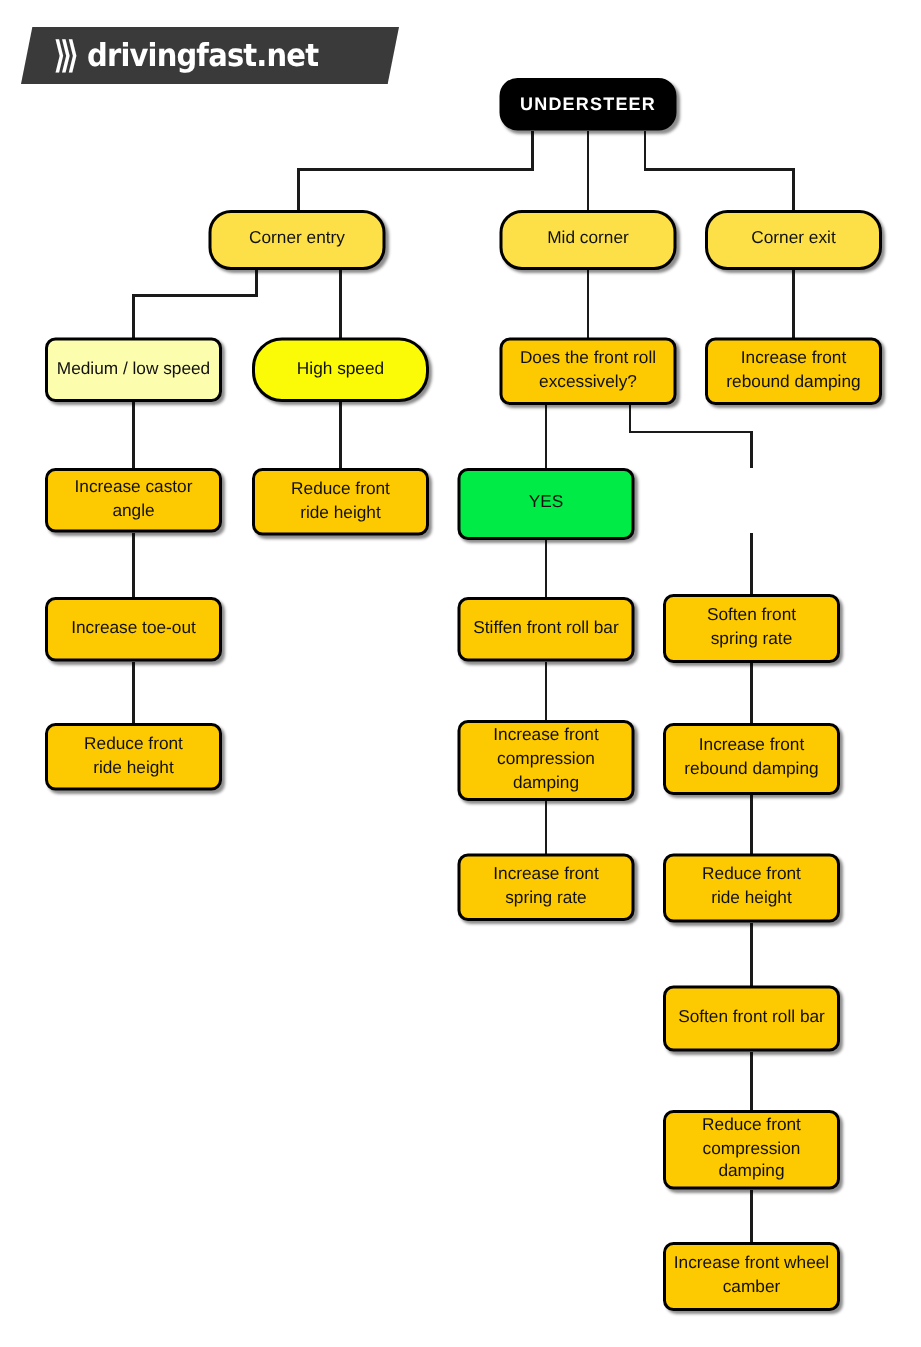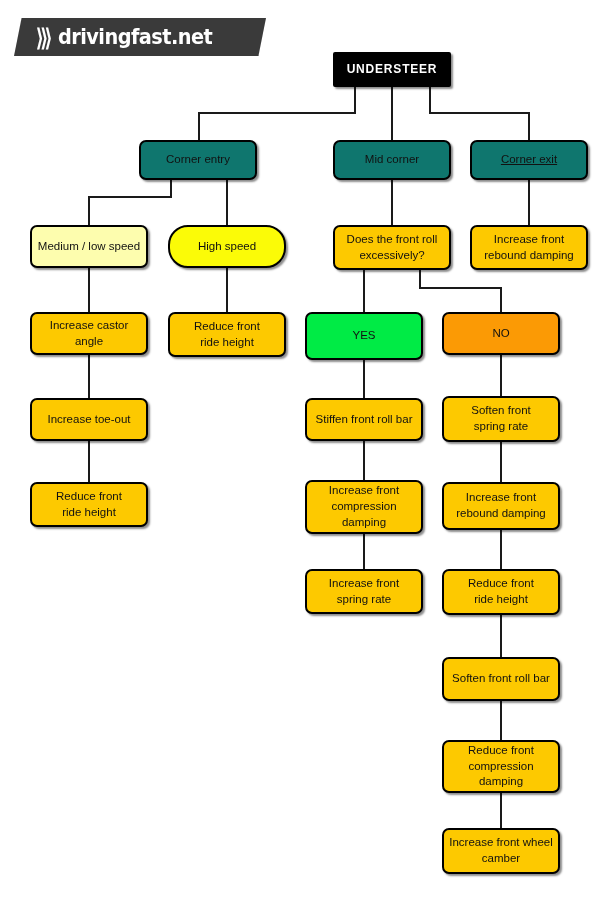--- a/index.html
+++ b/index.html
@@ -87,21 +87,21 @@
   }
   .node.root {
     background: #000000;
     color: #ffffff;
     font-weight: bold;
     font-size: 12px;
     letter-spacing: 0.8px;
     border-radius: 2px;
     border-color: #000000;
   }
-  .node.cyan    { background: #0f766e; }
+  .node.cyan    { background: #fde047; border-radius: 15px; }
   .node.palee   { background: #fdfdae; }
   .node.brightY { background: #fbfb07; border-radius: 20px; }
   .node.gold    { background: #fdc900; }
   .node.green   { background: #00eb45; }
   .node.orange  { background: #fb9a05; }
 </style>
 </head>
 <body>
 
 <div id="canvas">
@@ -141,33 +141,33 @@
       <path d="M 501 355 L 501 396"></path>
       <path d="M 501 442 L 501 482"></path>
       <path d="M 501 530 L 501 569"></path>
       <path d="M 501 615 L 501 657"></path>
       <path d="M 501 701 L 501 740"></path>
       <path d="M 501 793 L 501 828"></path>
 
     </g>
   </svg>
 
-  <div class="node root" style="left:333px; top:52px; width:118px; height:35px;">
+  <div class="node root" style="left:333px; top:52px; width:118px; height:35px;border-radius:12px;">
     <span>UNDERSTEER</span>
   </div>
 
   <div class="node cyan" style="left:139px; top:140px; width:118px; height:40px;">
     <span>Corner entry</span>
   </div>
 
   <div class="node cyan" style="left:333px; top:140px; width:118px; height:40px;">
     <span>Mid corner</span>
   </div>
 
-  <div class="node cyan" style="left:470px; top:140px; width:118px; height:40px;text-decoration:underline;">
+  <div class="node cyan" style="left:470px; top:140px; width:118px; height:40px;">
     <span>Corner exit</span>
   </div>
 
   <div class="node palee" style="left:30px; top:225px; width:118px; height:43px;">
     <span>Medium / low speed</span>
   </div>
 
   <div class="node brightY" style="left:168px; top:225px; width:118px; height:43px;">
     <span>High speed</span>
   </div>
@@ -205,23 +205,20 @@
     <span>
       <span>Reduce front</span><br>
       <span>ride height</span>
     </span>
   </div>
 
   <div class="node green" style="left:305px; top:312px; width:118px; height:48px;">
     <span>YES</span>
   </div>
 
-  <div class="node orange" style="left:442px; top:312px; width:118px; height:43px;">
-    <span>NO</span>
-  </div>
 
   <div class="node gold" style="left:305px; top:398px; width:118px; height:43px;text-align:center;">
     <span>Stiffen front roll bar</span>
   </div>
 
   <div class="node gold" style="left:305px; top:480px; width:118px; height:54px;">
     <span>
       <span>Increase front</span><br>
       <span>compression</span><br>
       <span>damping</span>

